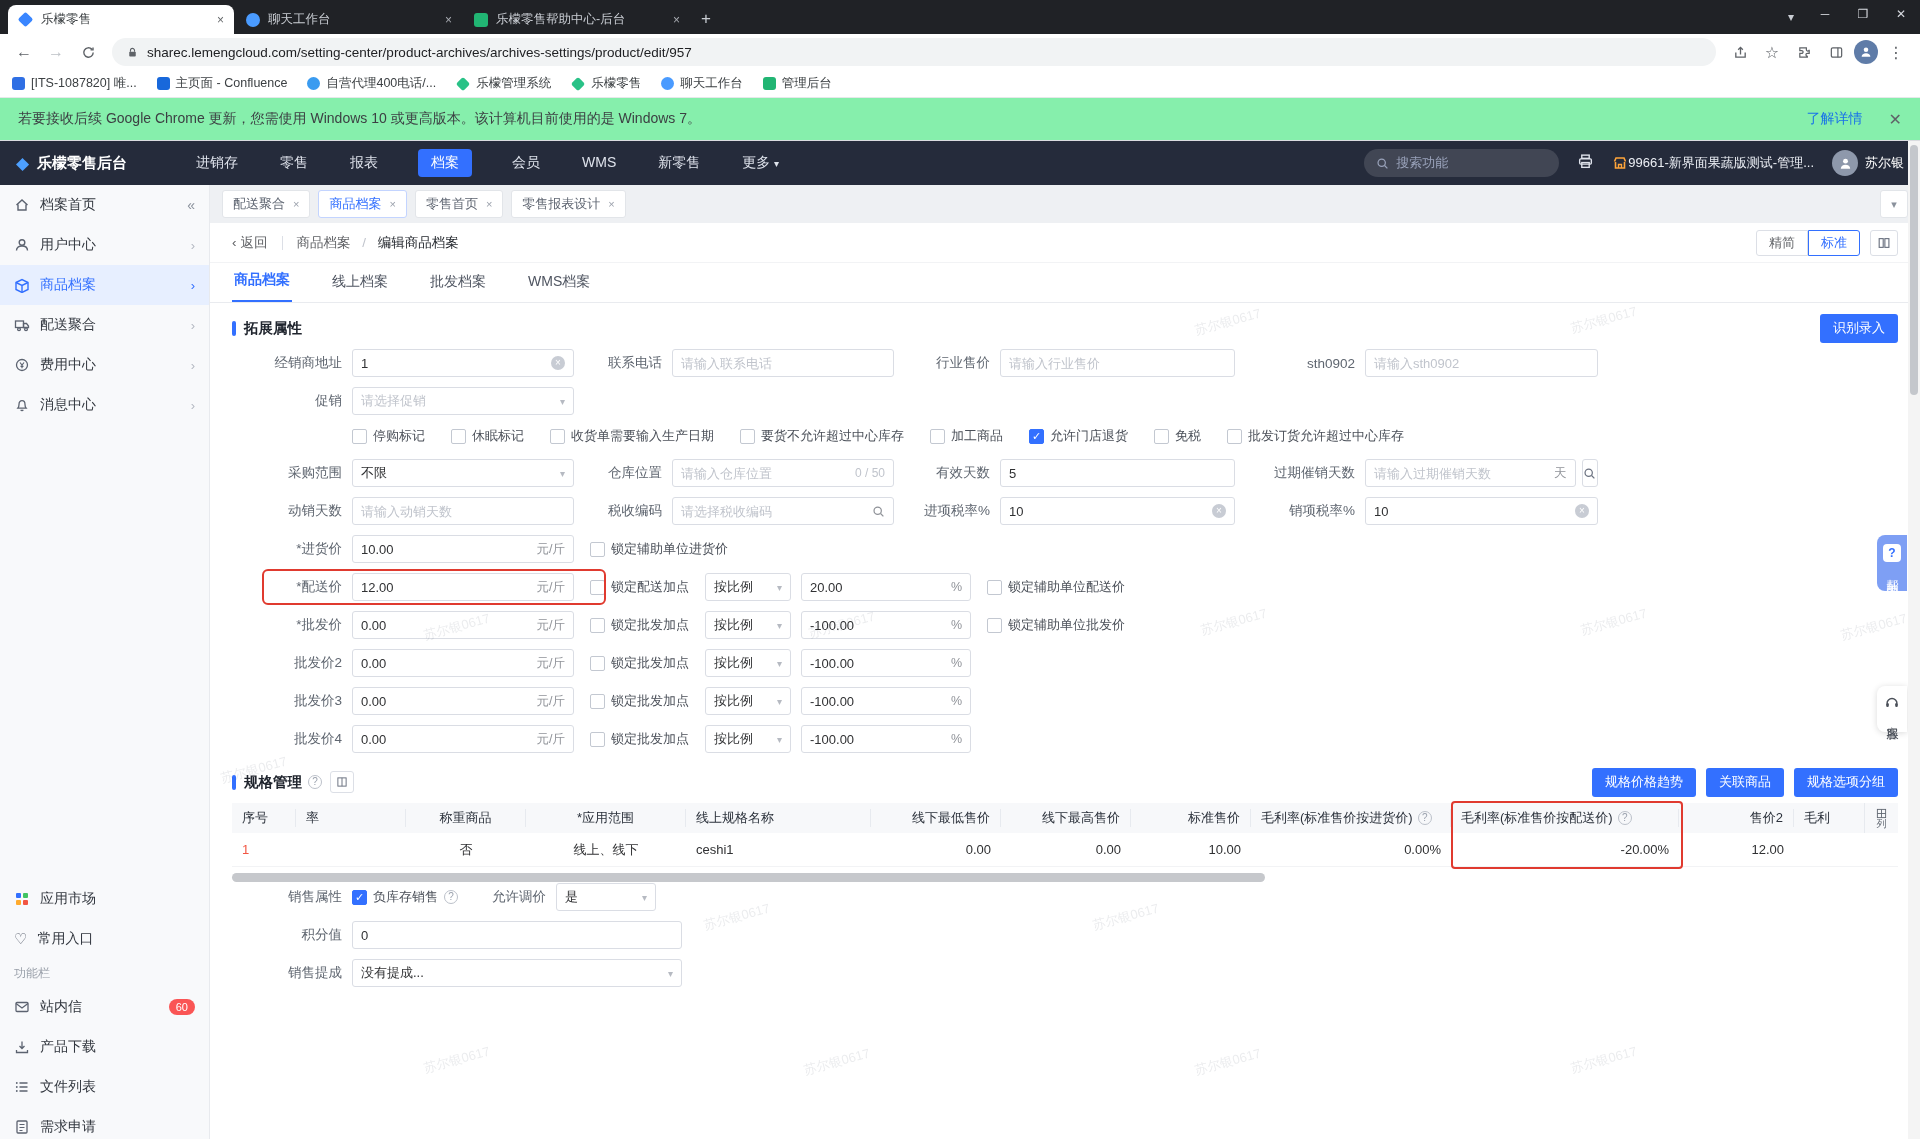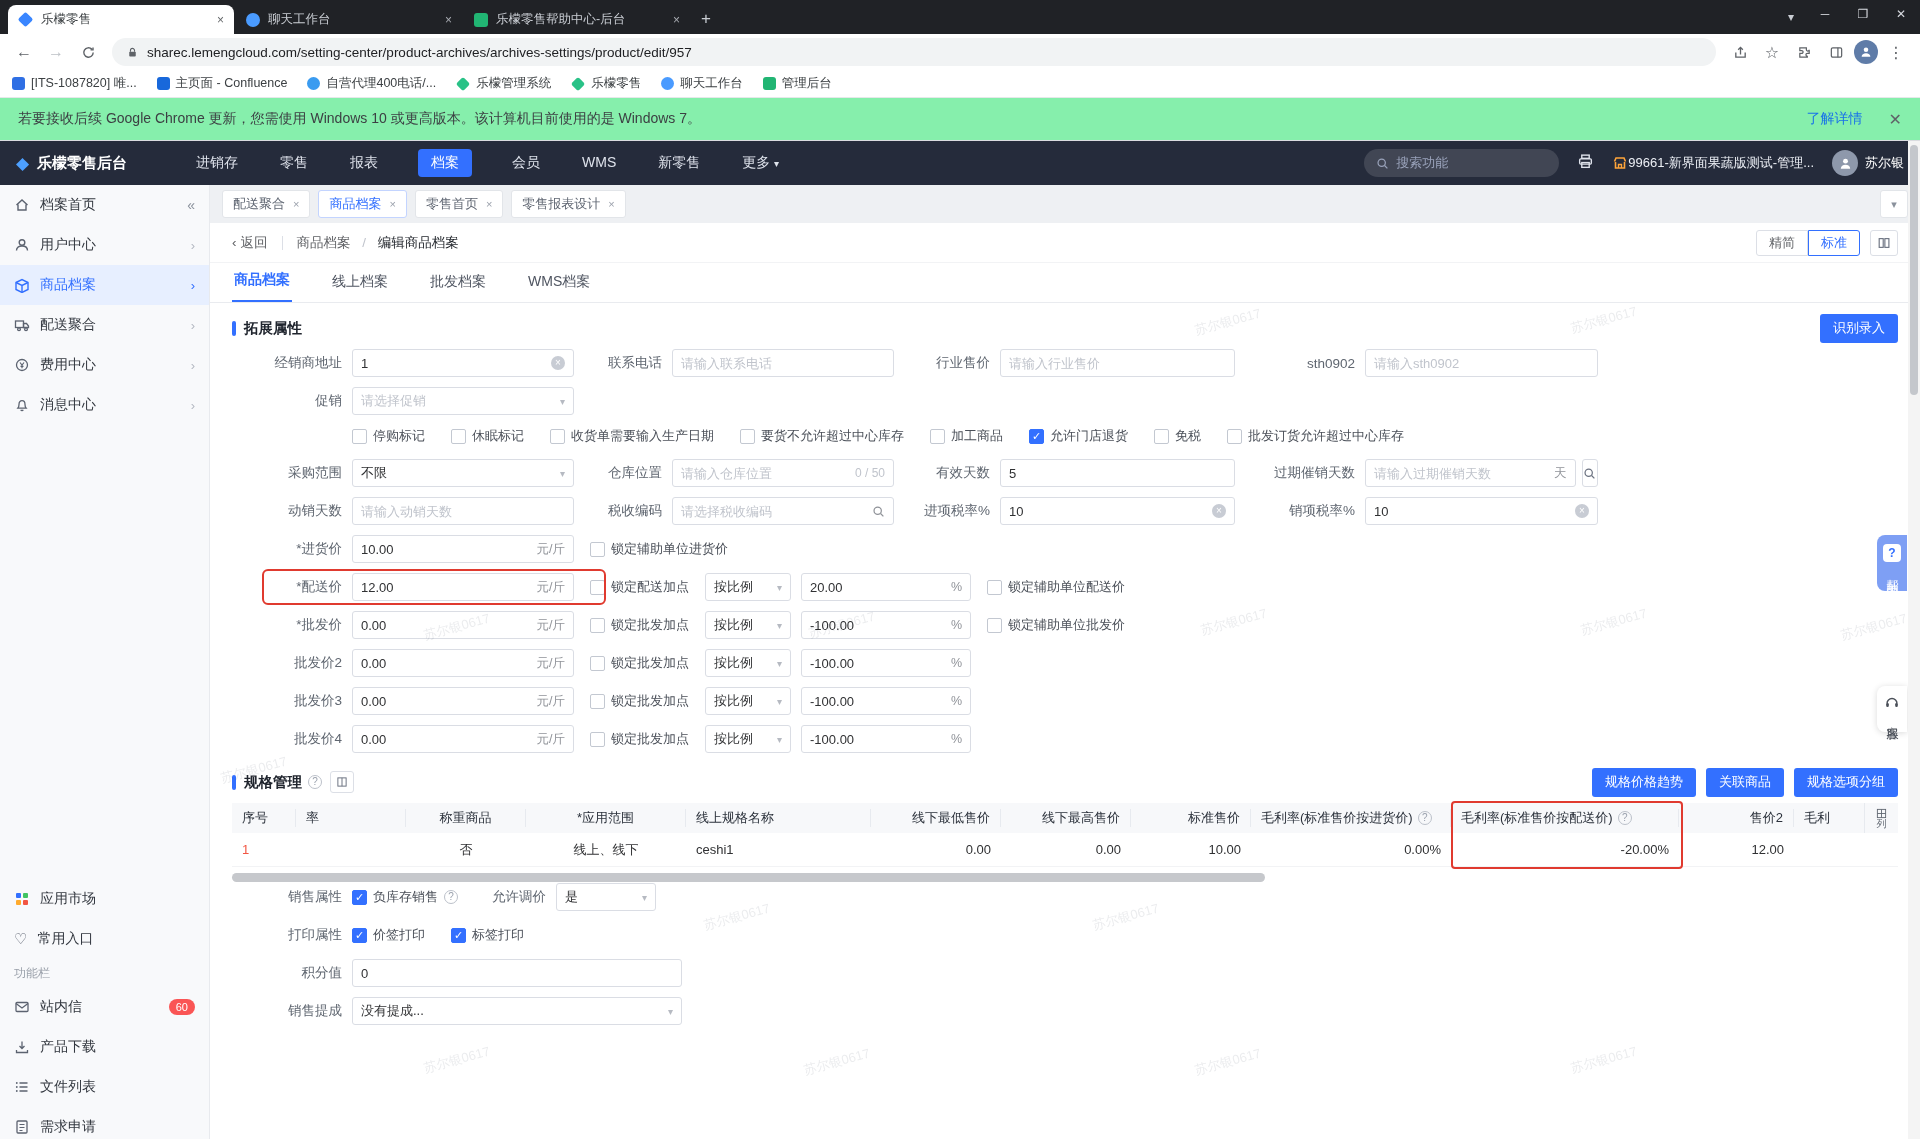--- a/index.html
+++ b/index.html
@@ -851,31 +851,20 @@
                 <span>负库存销售</span>
                 <span class="q">?</span>
               </span>
             <span class="lab ml24">允许调价</span>
             <span class="sel w100">
                 <span>是</span>
                 <span class="car">▾</span>
               </span>
           </div>
 
-          <div class="frow">
-            <span class="lab l110">打印属性</span>
-            <span class="cbw">
-                <span class="cb on"></span>
-                <span>价签打印</span>
-              </span>
-            <span class="cbw ml16">
-                <span class="cb on"></span>
-                <span>标签打印</span>
-              </span>
-          </div>
 
           <div class="frow">
             <span class="lab l110">积分值</span>
             <span class="inp w330">
                 <input value="0" style="">
               </span>
           </div>
 
           <div class="frow">
             <span class="lab l110">销售提成</span>

